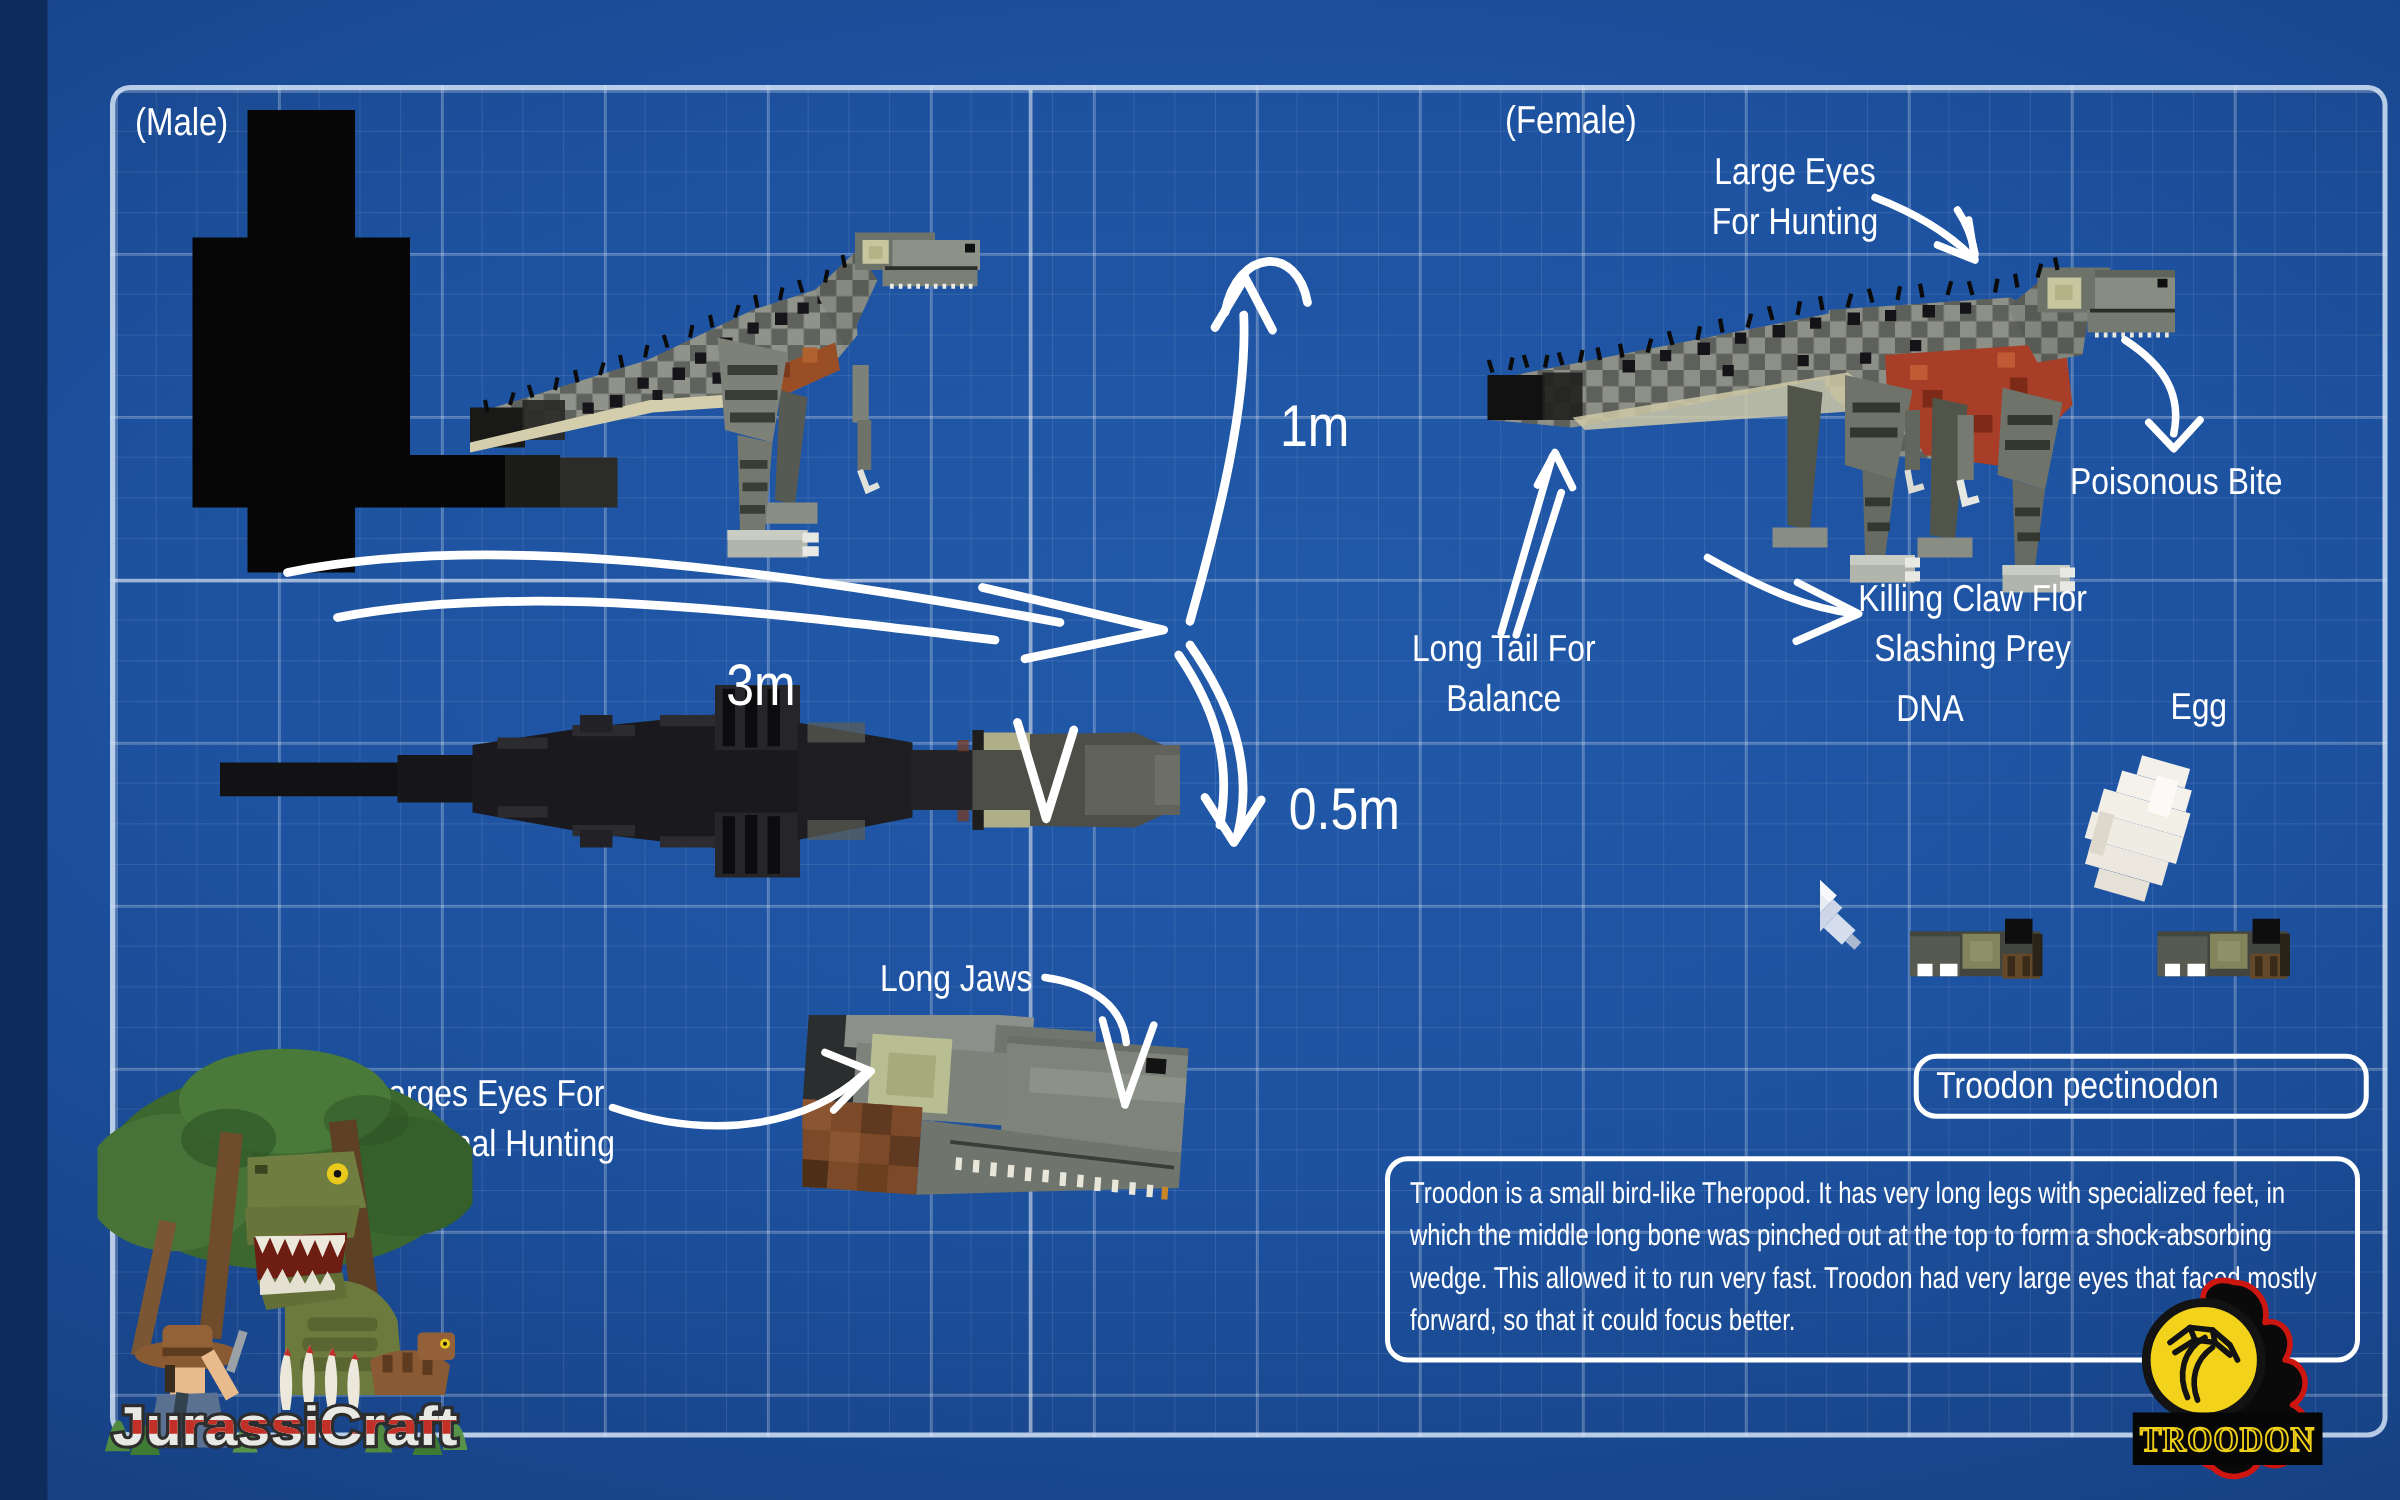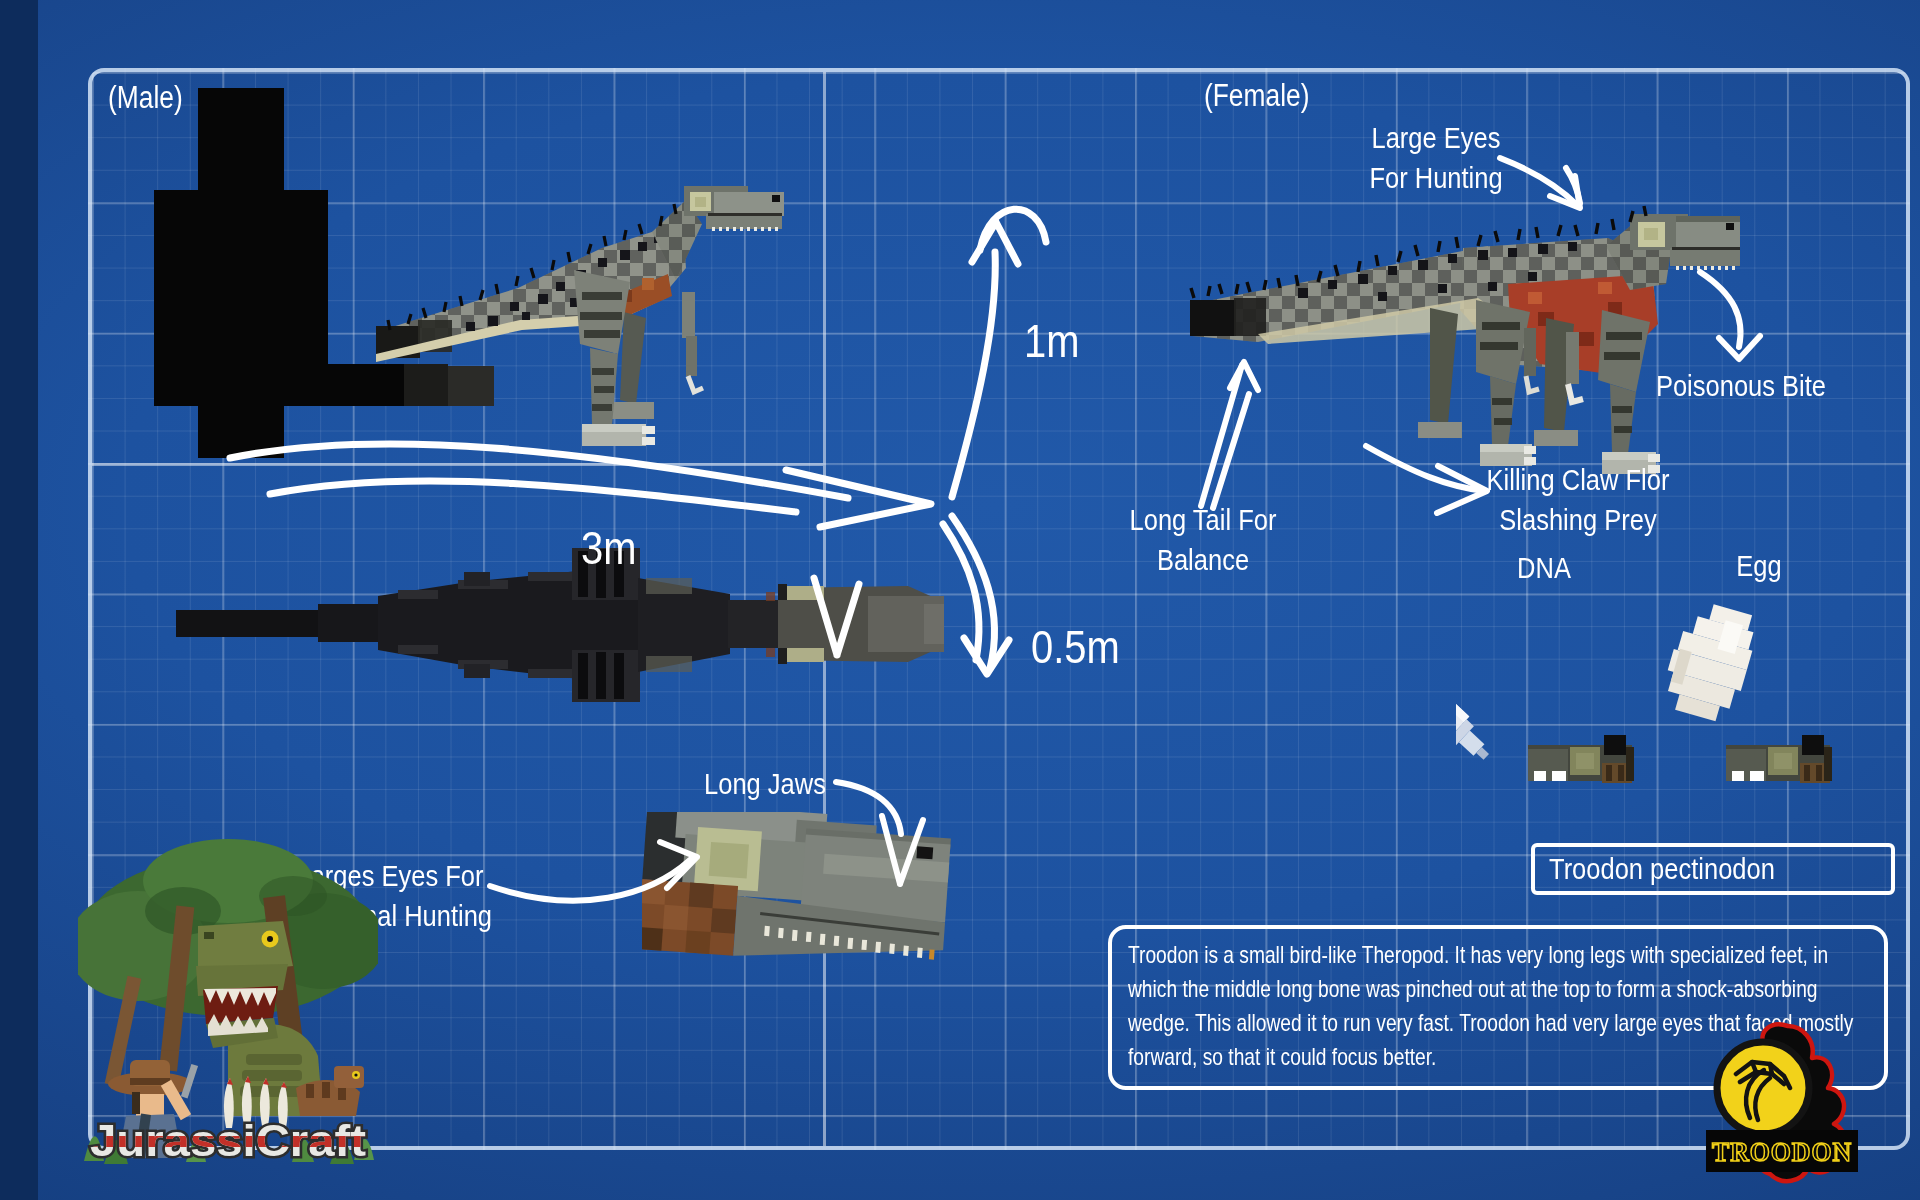--- a/index.html
+++ b/index.html
@@ -23,21 +23,21 @@
   .hdiv{position:absolute;left:54px;top:463px;width:731px;height:3px;background:rgba(255,255,255,.45);}
   .lbl{position:absolute;color:#fff;white-space:pre;line-height:1.32;}
   .l{transform:scaleX(.85);transform-origin:left top;}
   .c{text-align:center;transform:scaleX(.85);transform-origin:center top;white-space:nowrap;}
   .fs31{font-size:31px;} .fs30{font-size:30px;} .fs47{font-size:47px;}
   .lh40{line-height:40px;}
   .art{position:absolute;}
   .blk{position:absolute;background:#060606;}
   .namebox{
     position:absolute;left:1493px;top:843px;width:364px;height:52px;box-sizing:border-box;
-    border:4px solid #fff;border-radius:6px;color:#fff;
+    border:4px solid #fff;border-radius:18px;color:#fff;
   }
   .namebox .txt{position:absolute;left:14px;top:5px;font-size:30px;transform:scaleX(.85);transform-origin:left top;white-space:nowrap;}
   .descbox{
     position:absolute;left:1070px;top:925px;width:780px;height:165px;box-sizing:border-box;
     border:4px solid #fff;border-radius:18px;color:#fff;overflow:hidden;
   }
   .descbox .txt{position:absolute;left:16px;top:9px;width:940px;font-size:24px;line-height:34px;transform:scaleX(.8);transform-origin:left top;}
   svg text{font-family:"Liberation Sans",sans-serif;}
   svg text.serif{font-family:"Liberation Serif",serif;}
 </style>

